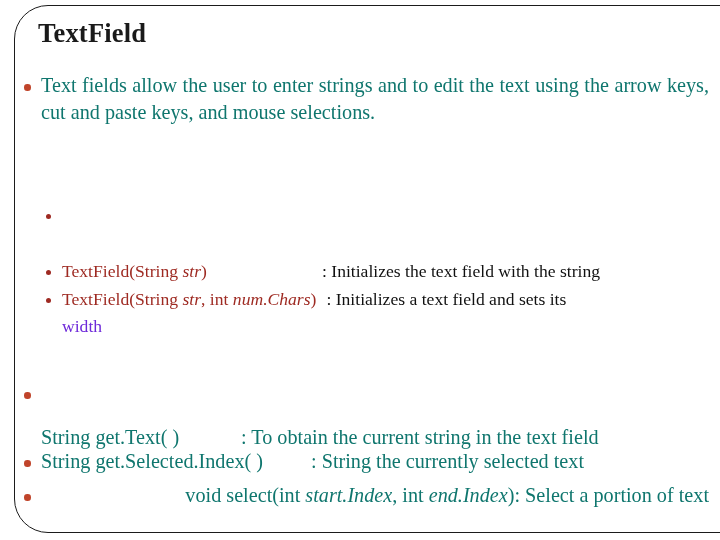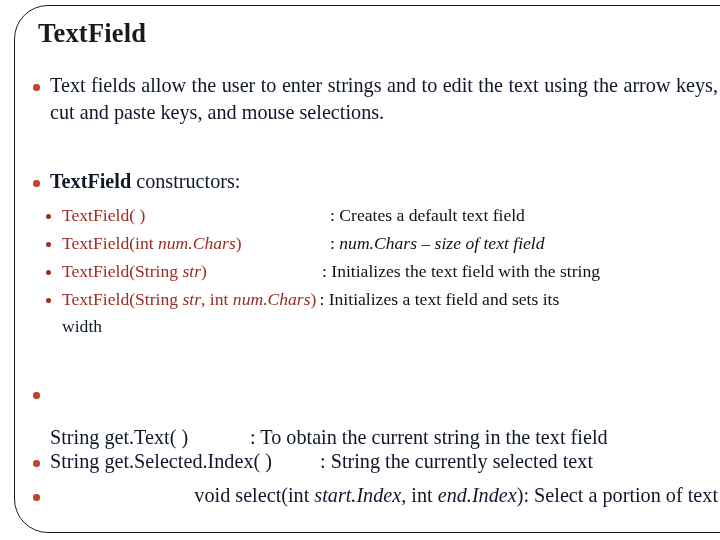--- a/index.html
+++ b/index.html
@@ -51,26 +51,26 @@
     font-size: 26.5px;
     font-weight: bold;
     color: #1a1a1a;
     letter-spacing: 0.2px;
     white-space: nowrap;
   }
 
   
   .lvl1 {
     position: absolute;
-    left: 26px;
+    left: 17px;
     width: 692px;
     box-sizing: border-box;
     padding-left: 24px;
     font-size: 20.2px;
-    color: #0f172a;
+    color: #0f766e;
     line-height: 1.33;
   }
   .lvl1 > .bullet {
     position: absolute;
     left: 7px;
     top: 0.60em;
     width: 6.5px;
     height: 6.5px;
     background: #c0442a;
     border-radius: 50%;
@@ -112,21 +112,21 @@
 
   
   .row { position: relative; white-space: nowrap; }
   .row .colA { display: inline-block; }
   .row .colB { display: inline-block; }
 
   .wrapline {
     position: absolute;
     left: 62px;
     font-size: 17.6px;
-    color: #0f172a;
+    color: #6d28d9;
   }
 
   
   .mrow { white-space: nowrap; }
 </style>
 </head>
 <body>
 
 <div class="slide">
 
@@ -134,50 +134,37 @@
 
   <div class="content">
 
     <div class="slide-title">TextField</div>
 
     <div class="lvl1 para-justify" style="top:72px;">
       <span class="bullet"></span>
       <span>Text fields allow the user to enter strings and to edit the text using the arrow keys, cut and paste keys, and mouse selections.</span>
     </div>
 
-    <div class="lvl1" style="top:168px;">
-      <span class="bullet"></span>
-      <span class="bold">TextField</span><span> constructors:</span>
-    </div>
 
     <div class="lvl2" style="top:204px;">
       <span class="bullet"></span>
-      <span class="row">
-        <span class="colA sig" style="width:268px;"><span>TextField( )</span></span><span class="colB desc">: Creates a default text field</span>
-      </span>
     </div>
 
-    <div class="lvl2" style="top:232px;">
-      <span class="bullet"></span>
-      <span class="row">
-        <span class="colA sig" style="width:268px;"><span>TextField(int </span><span class="it">num.Chars</span><span>)</span></span><span class="colB desc"><span>: </span><span class="it">num.Chars – size of text field</span></span>
-      </span>
-    </div>
 
     <div class="lvl2" style="top:260px;">
       <span class="bullet"></span>
       <span class="row">
         <span class="colA sig" style="width:260px;"><span>TextField(String </span><span class="it">str</span><span>)</span></span><span class="colB desc">: Initializes the text field with the string</span>
       </span>
     </div>
 
     <div class="lvl2" style="top:288px;">
       <span class="bullet"></span>
       <span class="row">
-        <span class="colA sig"><span>TextField(String </span><span class="it">str</span><span>, int </span><span class="it">num.Chars</span><span>)</span></span><span class="colB desc" style="padding-left:3px;">: Initializes a text field and sets its</span>
+        <span class="colA sig"><span>TextField(String </span><span class="it">str</span><span>, int </span><span class="it">num.Chars</span><span>)</span></span><span class="colB desc" style="padding-left:10px;">: Initializes a text field and sets its</span>
       </span>
     </div>
 
     <div class="wrapline" style="top:316px;">width</div>
 
     <div class="lvl1" style="top:380px;">
       <span class="bullet"></span>
       <span class="mrow">
         <span style="display:inline-block;width:200px;margin-top:44px;"><span>String get.Text( )</span></span><span>: To obtain the current string in the text field</span>
       </span>

